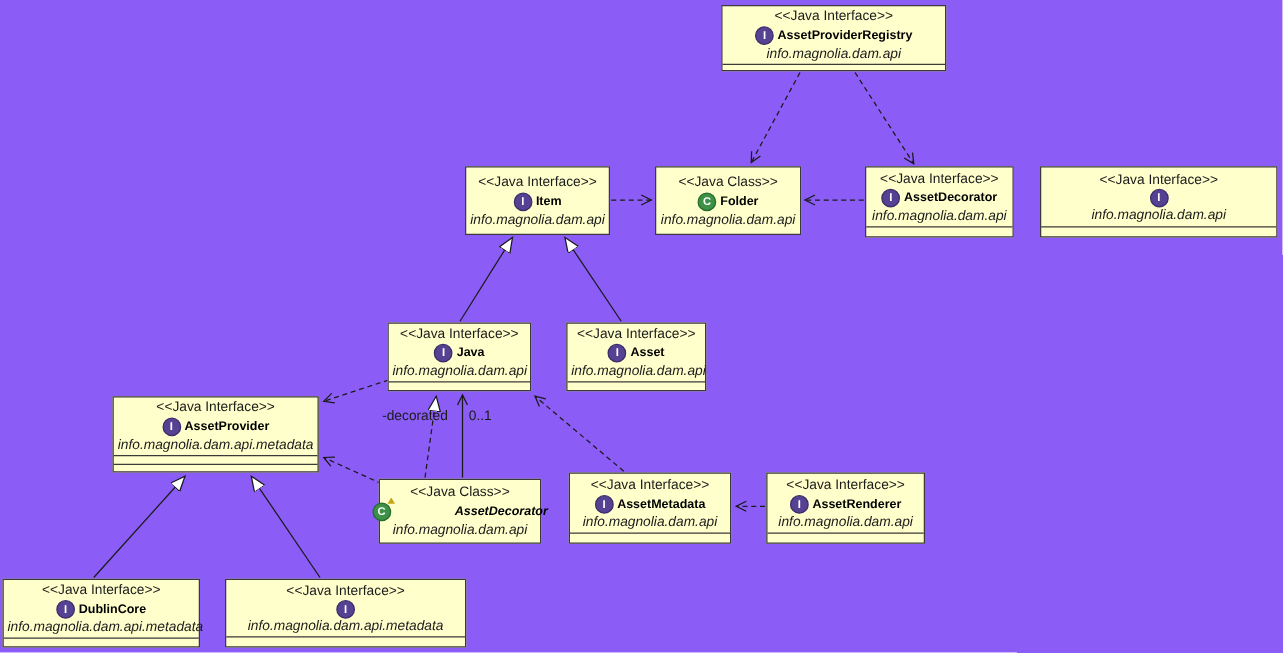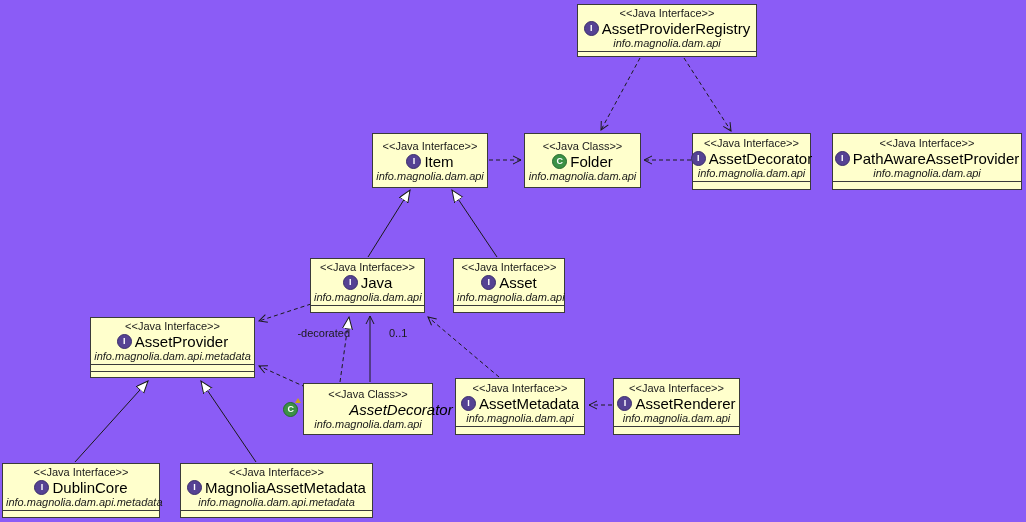--- a/index.html
+++ b/index.html
@@ -13,21 +13,21 @@
   .realization{stroke-dasharray:4 3;marker-end:url(#triangle);}
   .generalization{marker-end:url(#triangle);}
   .association{marker-end:url(#openArrow);}
   .node{
     position:absolute;box-sizing:border-box;background:#ffffcc;border:1px solid #3a3a3a;
     display:flex;flex-direction:column;text-align:center;
   }
   .main{flex:1;display:flex;flex-direction:column;justify-content:center;padding:1px 3px;}
   .stereotype{font-size:11px;line-height:14px;color:#1a1a1a;white-space:nowrap;}
   .name-row{display:flex;align-items:center;justify-content:center;gap:3px;line-height:17px;}
-  .cls-name{font-weight:normal;font-size:15px;color:#000;white-space:nowrap;}
+  .cls-name{font-weight:bold;font-size:10px;color:#000;white-space:nowrap;}
   .abstract .cls-name{font-style:italic;margin-left:48px;}
   .pkg{font-size:11px;line-height:13px;color:#1a1a1a;white-space:nowrap;font-style:italic;}
   .icon{
     position:relative;display:inline-flex;align-items:center;justify-content:center;
     width:13px;height:13px;border-radius:50%;color:#fff;font-size:9px;font-weight:bold;
     font-family:"Liberation Sans", sans-serif;flex:0 0 auto;
   }
   .icon.iface{background:#554293;border:1px solid #3a2d6b;}
   .icon.cls{background:#3c9146;border:1px solid #256b2e;}
   .abstract-badge{
@@ -122,21 +122,20 @@
     <div class="compartment"></div>
   </div>
 
   <div class="node" style="left:832px;top:133px;width:190px;height:57px;">
     <div class="main">
       <div class="stereotype">&lt;&lt;Java Interface&gt;&gt;</div>
       <div class="name-row">
         <span class="icon iface">
             <span>I</span>
           </span>
-        <span class="cls-name">PathAwareAssetProvider</span>
       </div>
       <div class="pkg">info.magnolia.dam.api</div>
     </div>
     <div class="compartment"></div>
   </div>
 
   <div class="node" style="left:310px;top:258px;width:115px;height:55px;">
     <div class="main">
       <div class="stereotype">&lt;&lt;Java Interface&gt;&gt;</div>
       <div class="name-row">
@@ -235,23 +234,22 @@
     <div class="compartment"></div>
   </div>
 
   <div class="node" style="left:180px;top:463px;width:193px;height:55px;">
     <div class="main">
       <div class="stereotype">&lt;&lt;Java Interface&gt;&gt;</div>
       <div class="name-row">
         <span class="icon iface">
             <span>I</span>
           </span>
-        <span class="cls-name">MagnoliaAssetMetadata</span>
       </div>
       <div class="pkg">info.magnolia.dam.api.metadata</div>
     </div>
     <div class="compartment"></div>
   </div>
 
-  <span class="edge-label" style="left:284px;top:327px;width:66px;text-align:right;">-decorated</span>
-  <span class="edge-label" style="left:389px;top:327px;">0..1</span>
+  <span class="edge-label" style="left:299px;top:327px;width:66px;text-align:center;">-decorated</span>
+  <span class="edge-label" style="left:375px;top:327px;">0..1</span>
 
 </div>
 
 </body></html>

